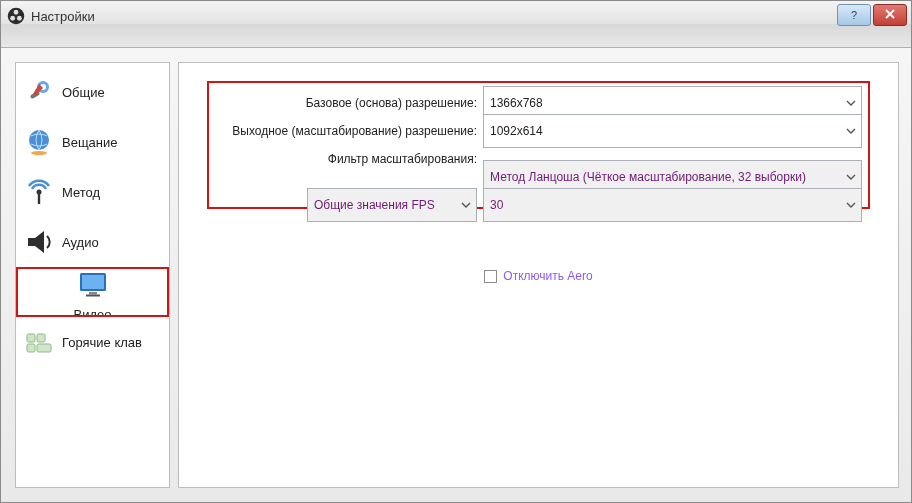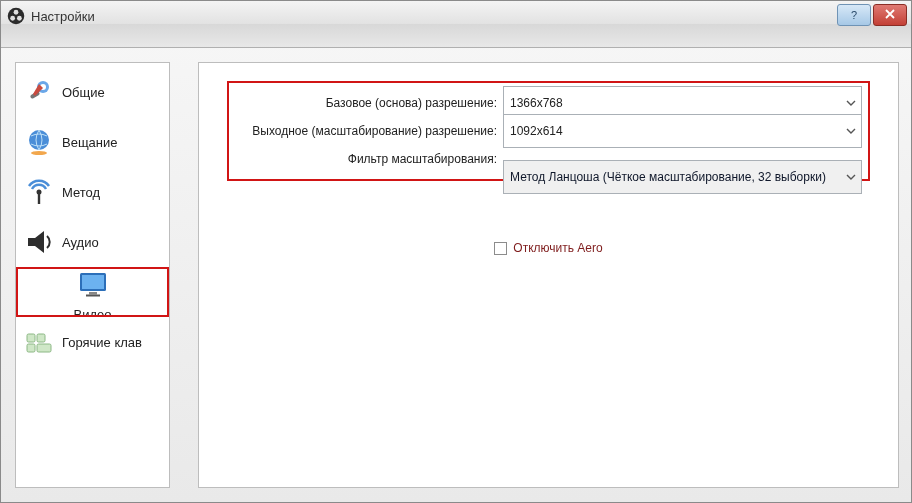--- a/index.html
+++ b/index.html
@@ -66,21 +66,21 @@
   .win-btn.close {
     background: linear-gradient(to bottom, #e07a73, #c34036);
     border-color: #8a2d25;
     color: #fff;
     font-weight: bold;
   }
   .body {
     flex: 1;
     display: flex;
     padding: 14px 12px 14px 14px;
-    gap: 28px;
+    gap: 8px;
     min-height: 0;
   }
   .sidebar {
     width: 155px;
     background: #fff;
     border: 1px solid #bdbdbd;
     box-sizing: border-box;
     padding-top: 4px;
     overflow: hidden;
   }
@@ -143,21 +143,21 @@
     box-sizing: border-box;
     display: flex;
     align-items: center;
     padding: 0 20px 0 6px;
     font-size: 12px;
     color: #222;
     width: 100%;
   }
   .combo.disabled {
     background: #f0f0f0;
-    color: #0f172a;
+    color: #701a75;
     margin-top: 36px;
   }
   .combo .chev {
     position: absolute;
     right: 3px;
     top: 50%;
     transform: translateY(-50%);
     width: 14px;
     height: 14px;
     display: flex;
@@ -171,21 +171,21 @@
   .fps-combo-left {
     width: 170px;
   }
   .aero-row {
     display: flex;
     align-items: center;
     justify-content: center;
     margin-top: 60px;
     gap: 6px;
     font-size: 12px;
-    color: #7f1d1d;
+    color: #8b5cf6;
   }
   .chk {
     width: 13px;
     height: 13px;
     border: 1px solid #8c8c8c;
     background: #fff;
     box-sizing: border-box;
   }
 </style>
 </head>
@@ -332,20 +332,42 @@
               <span>Метод Ланцоша (Чёткое масштабирование, 32 выборки)</span>
               <span class="chev">
                 <svg width="10" height="10" viewBox="0 0 10 10">
                     <path d="M1 3 L5 7 L9 3" fill="none" stroke="#555" stroke-width="1.4"></path>
                   </svg>
               </span>
             </div>
           </div>
         </div>
 
+        <div class="form-row fps-row">
+          <div class="lbl">
+            <div class="combo disabled fps-combo-left">
+              <span>Общие значения FPS</span>
+              <span class="chev">
+                <svg width="10" height="10" viewBox="0 0 10 10">
+                    <path d="M1 3 L5 7 L9 3" fill="none" stroke="#555" stroke-width="1.4"></path>
+                  </svg>
+              </span>
+            </div>
+          </div>
+          <div class="ctl">
+            <div class="combo disabled">
+              <span>30</span>
+              <span class="chev">
+                <svg width="10" height="10" viewBox="0 0 10 10">
+                    <path d="M1 3 L5 7 L9 3" fill="none" stroke="#555" stroke-width="1.4"></path>
+                  </svg>
+              </span>
+            </div>
+          </div>
+        </div>
 
       </div>
 
       <div class="aero-row">
         <div class="chk"></div>
         <span>Отключить Aero</span>
       </div>
 
     </div>
 

